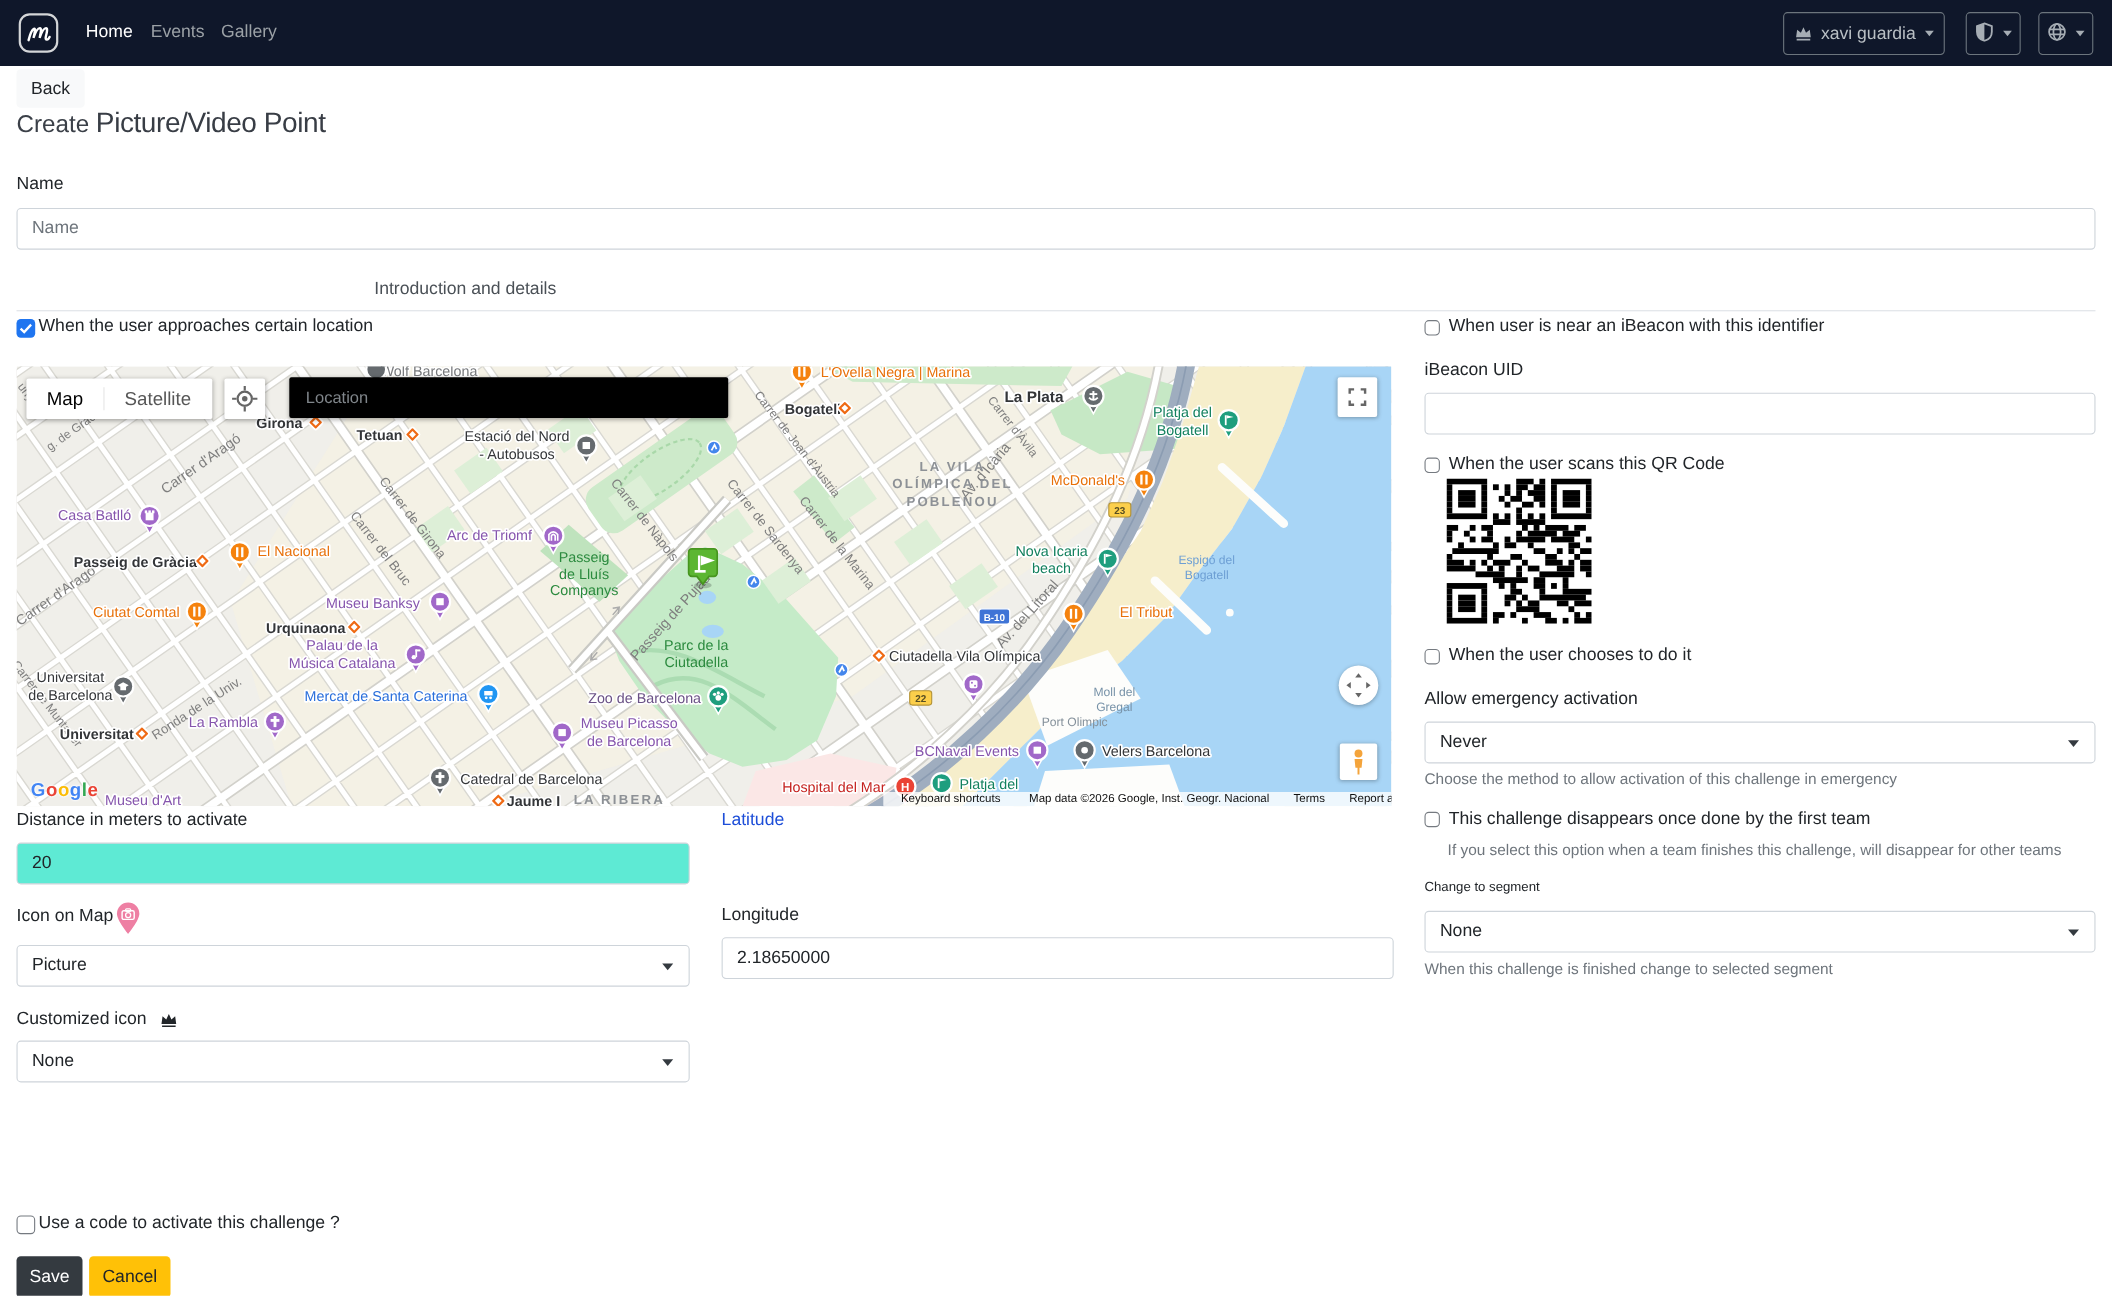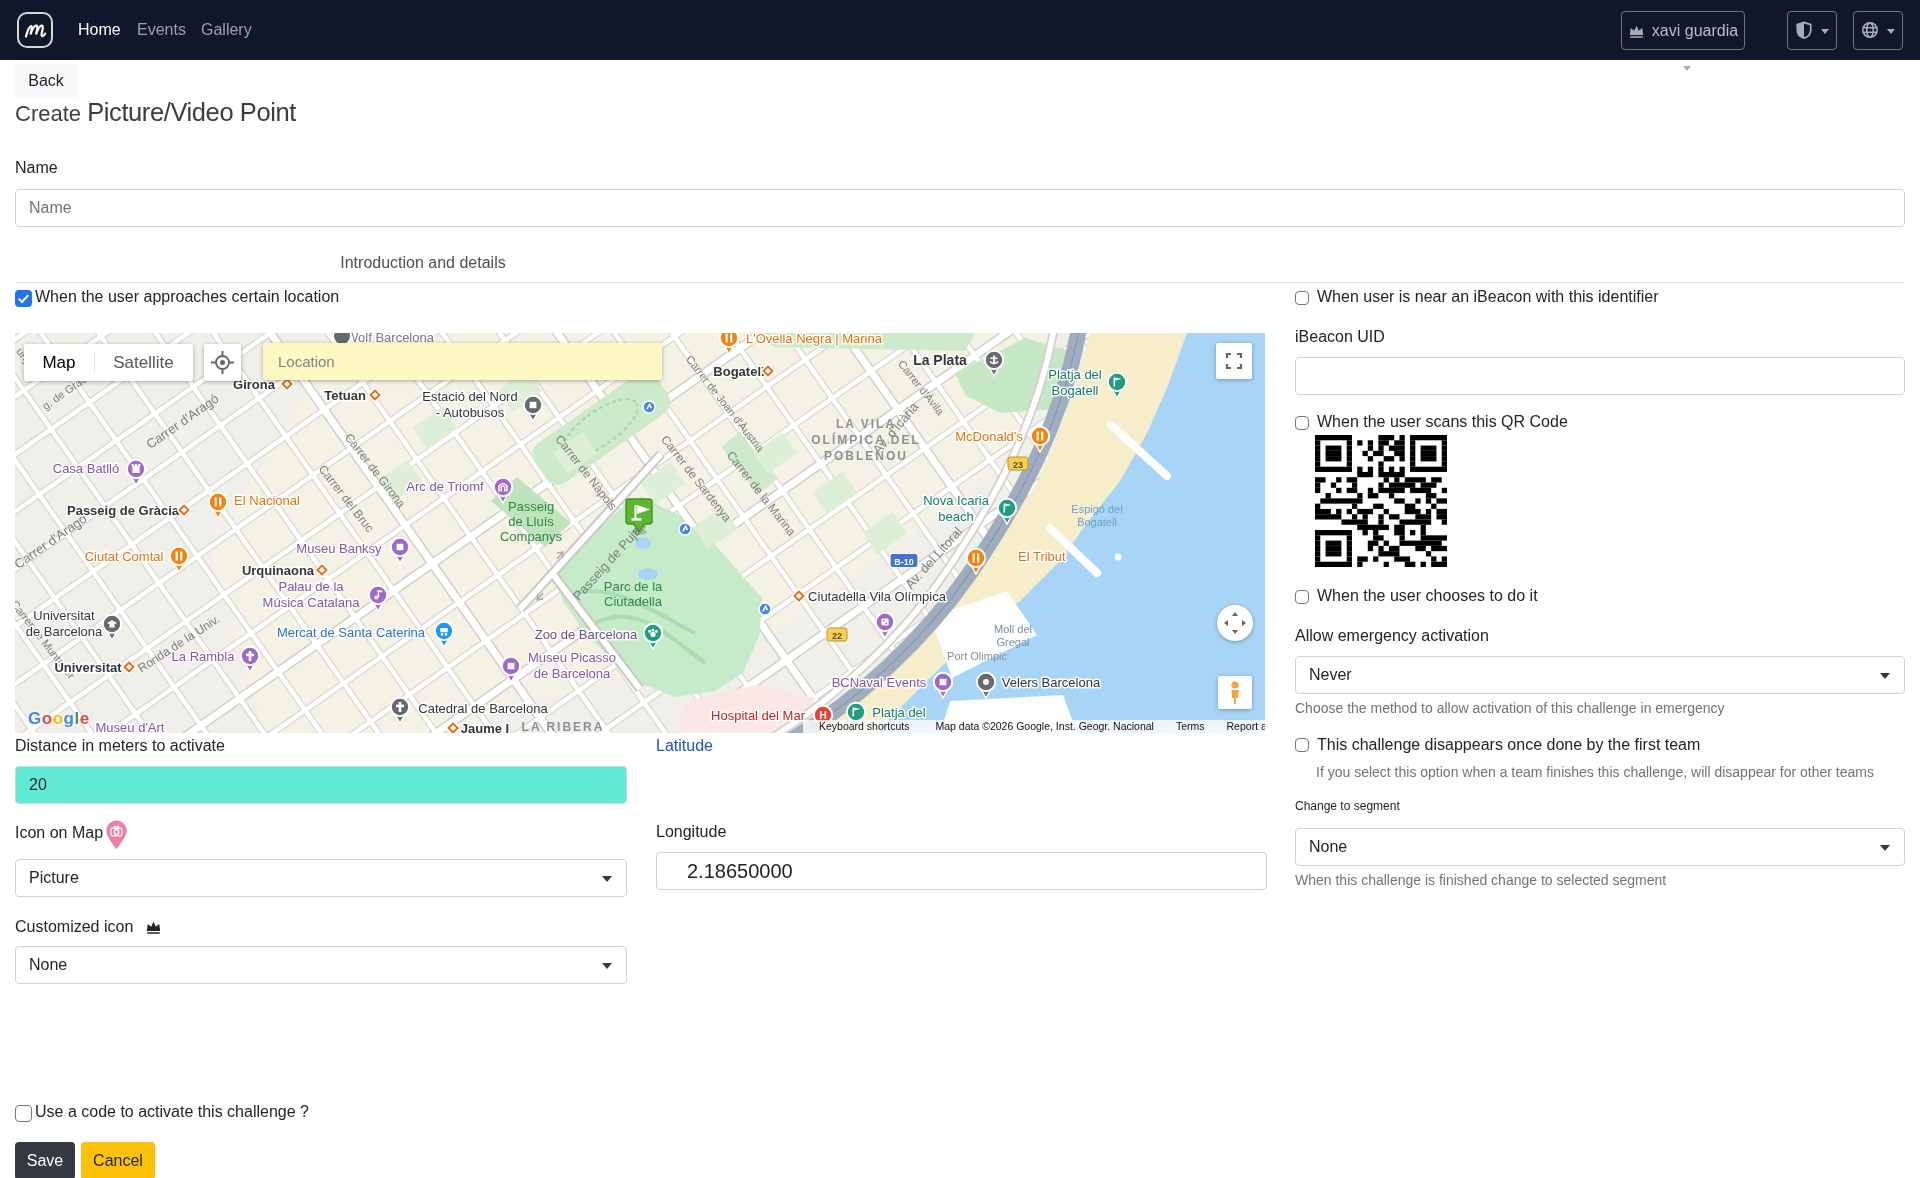--- a/index.html
+++ b/index.html
@@ -6,21 +6,21 @@
 .abs{position:absolute}
 </style></head><body>
 <div class="page">
 <div class="abs" style="left:0;top:0;width:1920px;height:60px;background:#0f172a">
 <div class="abs" style="left:17px;top:12px;width:36px;height:36px;border:2px solid #d4d6d8;border-radius:10px"><svg width="32" height="32" viewBox="0 0 32 32">
           <path d="M7,22.5 C8.5,16.5 10,13 11.8,12.2 C13.4,11.5 12.8,15.2 11.4,20.5 C13.4,14.6 15.6,11.6 17.2,11.6 C18.9,11.6 18.3,15.2 17,20.5 C19,14.6 21.2,11.6 22.8,11.6 C24.4,11.6 23.8,15 22.7,19.2 C22.2,21.2 22.7,22.2 23.8,22 C24.7,21.8 25.5,20.9 26.1,19.6" stroke="#ffffff" stroke-width="2.2" fill="none" stroke-linecap="round"></path>
         </svg></div>
 <div class="abs" style="left:78px;top:21px;font-size:16px;color:#ffffff">Home</div>
 <div class="abs" style="left:137px;top:21px;font-size:16px;color:#9ba1a6">Events</div>
 <div class="abs" style="left:201px;top:21px;font-size:16px;color:#9ba1a6">Gallery</div>
-<div class="abs" style="left:1621px;top:11px;width:124px;height:39px;border:1px solid #6c757d;border-radius:4px;text-align:center;line-height:37px;color:#b9bfc4;font-size:16px"><svg width="17" height="17" viewBox="0 0 16 16" style="vertical-align:-3px;margin-right:7px">
+<div class="abs" style="left:1621px;top:11px;width:147px;height:39px;border:1px solid #6c757d;border-radius:4px;text-align:center;line-height:37px;color:#b9bfc4;font-size:16px"><svg width="17" height="17" viewBox="0 0 16 16" style="vertical-align:-3px;margin-right:7px">
           <path d="M1.7,12.2 L2.6,5.6 L5.8,8.2 L8,3.6 L10.2,8.2 L13.4,5.6 L14.3,12.2 Z M2.2,13.4 H13.8 V14.8 H2.2 Z" fill="#a6adb4"></path>
         </svg>xavi guardia<span style="display:inline-block;vertical-align:2px;margin-left:8px;width:0;height:0;border-left:4.5px solid transparent;border-right:4.5px solid transparent;border-top:5px solid #a6adb4"></span></div>
 <div class="abs" style="left:1787px;top:11px;width:50px;height:39px;border:1px solid #6c757d;border-radius:4px;text-align:center;line-height:37px"><svg width="18" height="18" viewBox="0 0 16 16" style="vertical-align:-3px">
           <path d="M8,1.2 L14,3.3 V7.8 C14,11.6 11.5,14.3 8,15.2 C4.5,14.3 2,11.6 2,7.8 V3.3 Z" fill="none" stroke="#a6adb4" stroke-width="1.5"></path>
           <path d="M8,1.2 L2,3.3 V7.8 C2,11.6 4.5,14.3 8,15.2 Z" fill="#a6adb4"></path>
         </svg><span style="display:inline-block;vertical-align:2px;margin-left:8px;width:0;height:0;border-left:4.5px solid transparent;border-right:4.5px solid transparent;border-top:5px solid #a6adb4"></span></div>
 <div class="abs" style="left:1853px;top:11px;width:50px;height:39px;border:1px solid #6c757d;border-radius:4px;text-align:center;line-height:37px"><svg width="18" height="18" viewBox="0 0 16 16" style="vertical-align:-3px">
           <g stroke="#a6adb4" stroke-width="1.4" fill="none">
             <circle cx="8" cy="8" r="6.4"></circle>
             <ellipse cx="8" cy="8" rx="2.9" ry="6.4"></ellipse>
@@ -374,21 +374,21 @@
         <span style="position:absolute;left:70px;top:0;width:99px;text-align:center;line-height:37px;color:#565656">Satellite</span>
         <span style="position:absolute;left:70px;top:8px;height:21px;border-left:1px solid #e6e6e6"></span>
       </div>
 <div class="abs" style="left:189px;top:11px;width:37px;height:37px;background:#fff;border-radius:2px;box-shadow:0 1px 4px rgba(0,0,0,.3)"><svg width="37" height="37" viewBox="0 0 37 37">
           <g stroke="#666" stroke-width="2" fill="none">
             <circle cx="18.5" cy="18.5" r="6.5"></circle>
             <path d="M18.5,7 V11 M18.5,26 V30 M7,18.5 H11 M26,18.5 H30"></path>
           </g>
           <circle cx="18.5" cy="18.5" r="2.5" fill="#666"></circle>
         </svg></div>
-<div class="abs" style="left:248px;top:10px;width:399px;height:37px;background:#fef9c3;border-radius:2px;box-shadow:0 1px 4px rgba(0,0,0,.3);font-size:15px;color:#80868b;line-height:37px;padding-left:15px">Location</div>
+<div class="abs" style="left:248px;top:10px;width:399px;height:37px;background:#000000;border-radius:2px;box-shadow:0 1px 4px rgba(0,0,0,.3);font-size:15px;color:#80868b;line-height:37px;padding-left:15px">Location</div>
 <div class="abs" style="left:1201px;top:10px;width:36px;height:36px;background:#fff;border-radius:2px;box-shadow:0 1px 4px rgba(0,0,0,.3)"><svg width="36" height="36" viewBox="0 0 36 36">
           <path d="M11,15 V11 H15 M21,11 H25 V15 M25,21 V25 H21 M15,25 H11 V21" stroke="#666" stroke-width="2.2" fill="none"></path>
         </svg></div>
 <div class="abs" style="left:1202px;top:272px;width:36px;height:36px;background:#fff;border-radius:50%;box-shadow:0 1px 4px rgba(0,0,0,.3)"><svg width="36" height="36" viewBox="0 0 36 36">
           <g fill="#666">
             <polygon points="18,7 21,11 15,11"></polygon>
             <polygon points="18,29 21,25 15,25"></polygon>
             <polygon points="7,18 11,15 11,21"></polygon>
             <polygon points="29,18 25,15 25,21"></polygon>
           </g>
@@ -407,21 +407,21 @@
 <div style="position:absolute;left:656px;top:737px;font-size:16px;color:#1d4ed8;font-weight:normal;white-space:nowrap">Latitude</div>
 <div style="position:absolute;left:15px;top:824px;font-size:16px;color:#212529;font-weight:normal;white-space:nowrap">Icon on Map</div>
 <div class="abs" style="left:104px;top:820px"><svg width="25" height="30" viewBox="0 0 25 30">
         <path d="M12.5,29 C12.5,29 2.3,16.8 2.3,10.7 A10.2,10.2 0 1 1 22.7,10.7 C22.7,16.8 12.5,29 12.5,29 Z" fill="#ee7fa3"></path>
         <rect x="7" y="8" width="11" height="7.8" rx="1.5" fill="none" stroke="#fff" stroke-width="1.3"></rect>
         <rect x="10.2" y="6.2" width="4.6" height="2.4" rx="0.9" fill="none" stroke="#fff" stroke-width="1.1"></rect>
         <circle cx="12.5" cy="11.9" r="2.3" fill="none" stroke="#fff" stroke-width="1.2"></circle>
       </svg></div>
 <div style="position:absolute;left:15px;top:859px;width:612px;height:38px;background:#fff;border:1px solid #ced4da;border-radius:4px;box-sizing:border-box;font-size:16px;color:#212529;line-height:36px;padding-left:13px">Picture<span style="position:absolute;right:14px;top:16px;width:0;height:0;border-left:5px solid transparent;border-right:5px solid transparent;border-top:6px solid #343a40"></span></div>
 <div style="position:absolute;left:656px;top:823px;font-size:16px;color:#212529;font-weight:normal;white-space:nowrap">Longitude</div>
-<div style="position:absolute;left:656px;top:852px;width:611px;height:38px;background:#fff;border:1px solid #ced4da;border-radius:4px;box-sizing:border-box;font-size:20px;color:#212529;line-height:36px;padding-left:30px">2.18650000</div>
+<div style="position:absolute;left:656px;top:852px;width:611px;height:38px;background:#fff;border:1px solid #ced4da;border-radius:4px;box-sizing:border-box;font-size:16px;color:#212529;line-height:36px;padding-left:13px">2.18650000</div>
 <div style="position:absolute;left:15px;top:918px;font-size:16px;color:#212529;font-weight:normal;white-space:nowrap">Customized icon</div>
 <div class="abs" style="left:145px;top:918px"><svg width="17" height="17" viewBox="0 0 16 16" style="">
         <path d="M1.7,12.2 L2.6,5.6 L5.8,8.2 L8,3.6 L10.2,8.2 L13.4,5.6 L14.3,12.2 Z M2.2,13.4 H13.8 V14.8 H2.2 Z" fill="#212529"></path>
       </svg></div>
 <div style="position:absolute;left:15px;top:946px;width:612px;height:38px;background:#fff;border:1px solid #ced4da;border-radius:4px;box-sizing:border-box;font-size:16px;color:#212529;line-height:36px;padding-left:13px">None<span style="position:absolute;right:14px;top:16px;width:0;height:0;border-left:5px solid transparent;border-right:5px solid transparent;border-top:6px solid #343a40"></span></div>
 <div style="position:absolute;left:15px;top:1105px;width:17px;height:17px;background:#fff;border:1px solid #757a80;border-radius:4px;box-sizing:border-box"></div>
 <div style="position:absolute;left:35px;top:1103px;font-size:16px;color:#212529;font-weight:normal;white-space:nowrap">Use a code to activate this challenge ?</div>
 <div class="abs" style="left:15px;top:1142px;width:60px;height:38px;background:#343a40;border-radius:4px;color:#fff;text-align:center;line-height:38px;font-size:16px">Save</div>
 <div class="abs" style="left:81px;top:1142px;width:74px;height:38px;background:#ffc107;border-radius:4px;color:#212529;text-align:center;line-height:38px;font-size:16px">Cancel</div>
 <div style="position:absolute;left:1295px;top:291px;width:14px;height:14px;background:#fff;border:1px solid #757a80;border-radius:4px;box-sizing:border-box"></div>

